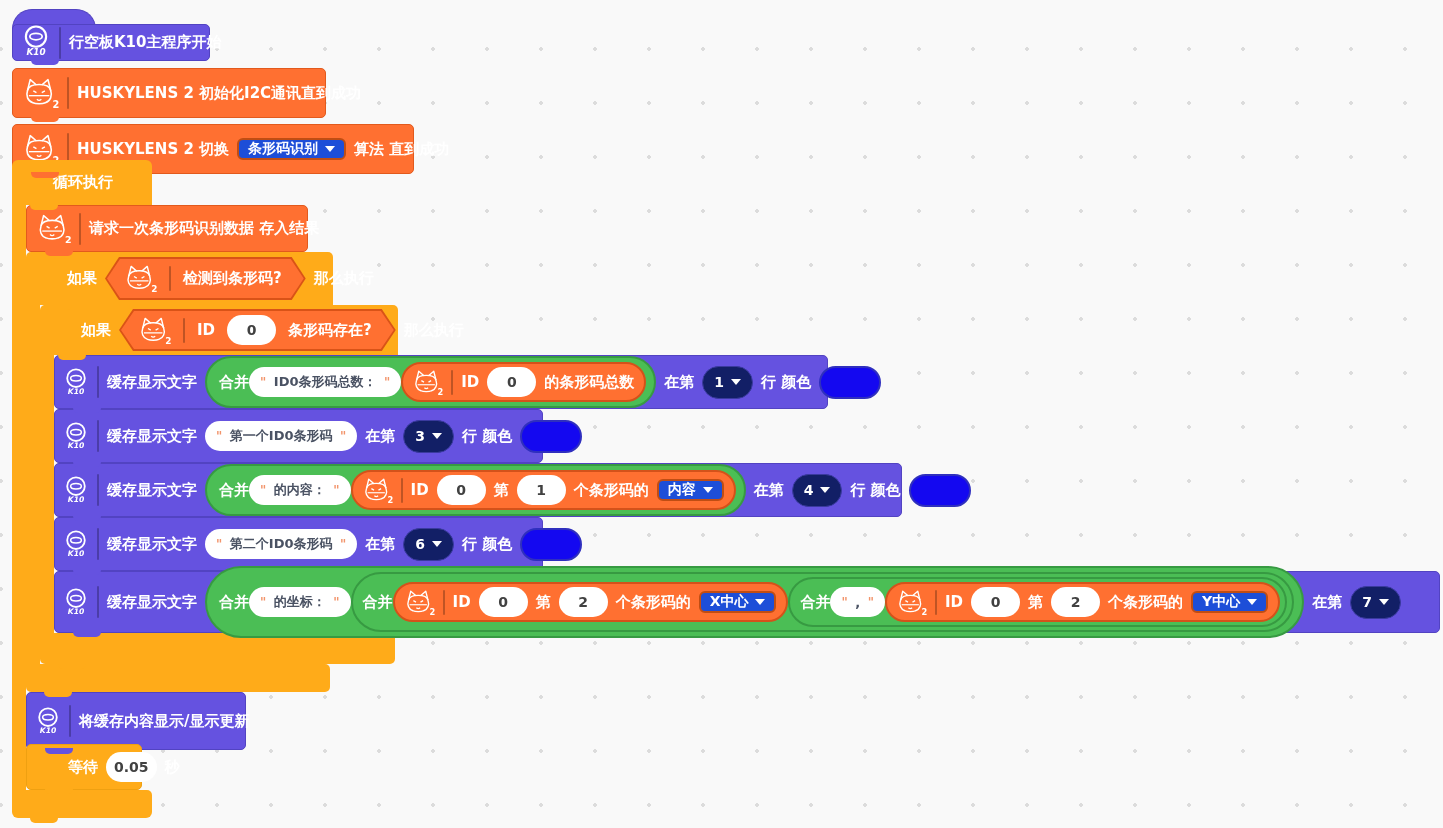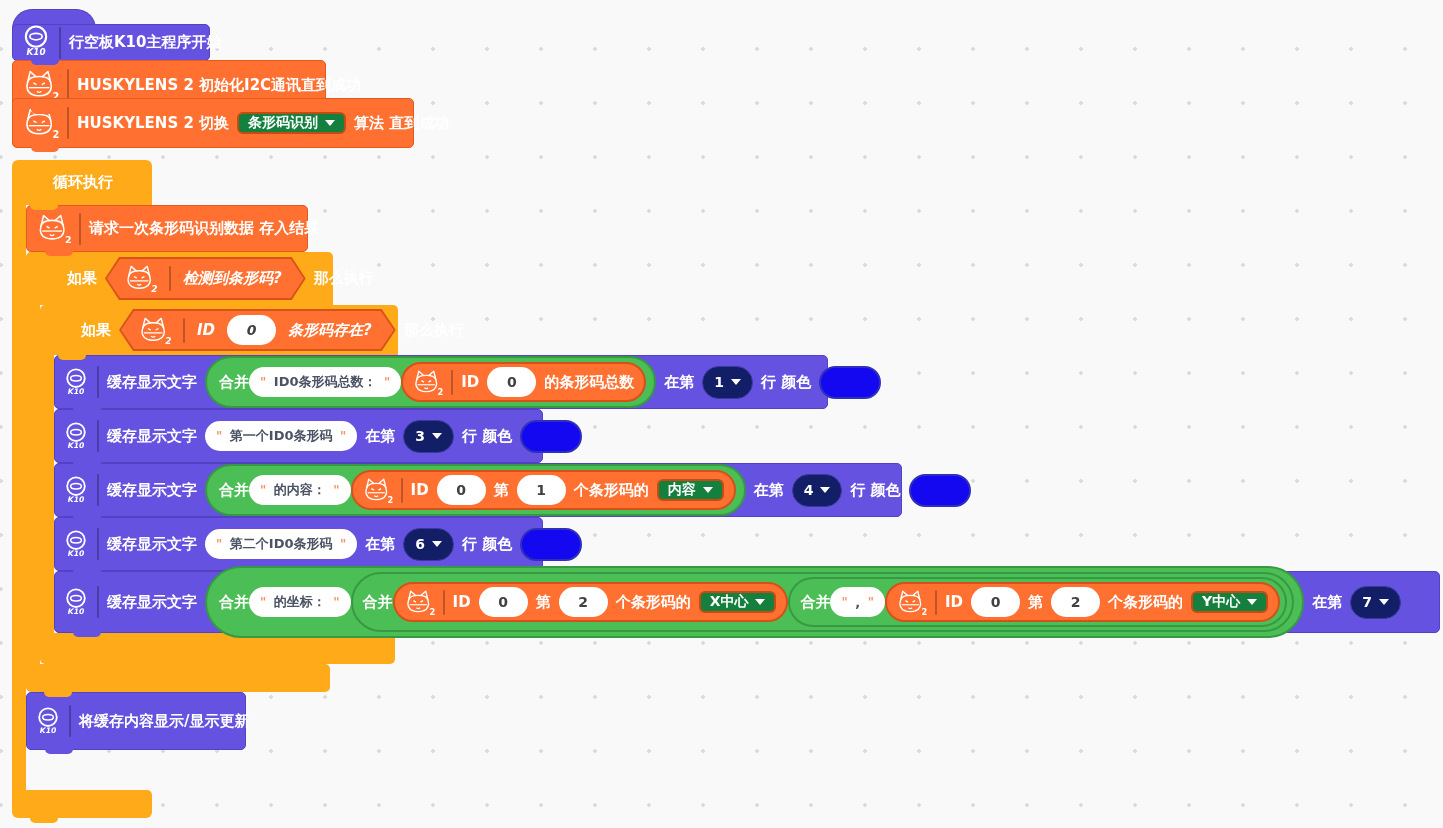--- a/index.html
+++ b/index.html
@@ -24,32 +24,32 @@
     color:#4a5263;font-size:13px;font-weight:600;padding:0 8px;flex:none;}
   .oval .q{color:#f2946b;font-size:12px;margin:0 3px;font-weight:700;}
   .oval span{white-space:pre;}
   .num{min-width:33px;justify-content:center;color:#414141;font-size:14px;}
   .join{background:#4bbe55;border:2px solid #379a42;border-radius:999px;display:flex;
     align-items:center;padding:4px 8px 4px 12px;flex:none;}
   .join-inner{padding:3px 5px 3px 10px;}
   .reporter{background:#ff7031;border:2px solid #d4521a;border-radius:999px;display:flex;
     align-items:center;gap:8px;padding:3px 10px 3px 8px;flex:none;}
   .dd{display:flex;align-items:center;gap:7px;flex:none;cursor:pointer;}
-  .dd-orange{background:#15803d;border:2px solid #c04d13;border-radius:6px;
+  .dd-orange{background:#1d4ed8;border:2px solid #c04d13;border-radius:6px;
     padding:0 9px;color:#fff;font-size:14px;}
   .dd-navy{background:#121f66;border:1px solid #3a3a9e;border-radius:999px;height:31px;
     padding:0 11px;font-size:14px;color:#fff;}
   .caret{width:0;height:0;border-left:5px solid transparent;border-right:5px solid transparent;
     border-top:6px solid #fff;flex:none;}
   .color-pill{width:62px;height:33px;border-radius:999px;background:#1408f0;
     border:2px solid #2f2fbe;flex:none;box-sizing:border-box;}
   .hex{background:#d95317;clip-path:polygon(14px 0,calc(100% - 14px) 0,100% 50%,calc(100% - 14px) 100%,14px 100%,0 50%);
     padding:2px;flex:none;}
   .hex-in{background:#ff7031;clip-path:polygon(13px 0,calc(100% - 13px) 0,100% 50%,calc(100% - 13px) 100%,13px 100%,0 50%);
-    display:flex;align-items:center;gap:12px;padding:5px 22px 5px 16px;font-style:italic;}
+    display:flex;align-items:center;gap:12px;padding:5px 22px 5px 16px;}
   .notch::after{content:'';position:absolute;left:18px;bottom:-5px;width:28px;height:6px;
     background:inherit;border-radius:0 0 5px 5px;z-index:3;}
 </style>
 </head>
 <body>
 
 <div class="canvas">
 
   <svg style="position:absolute;width:0;height:0" aria-hidden="true">
     <defs>
@@ -72,29 +72,29 @@
 
   <div class="hat-bump" style="left:12px;top:9px;width:84px;height:20px"></div>
   <div class="block purple notch" style="left:12px;top:24px;width:198px;height:37px">
     <svg class="blk-icon" width="30" height="34" style="margin-top:-4px">
         <use href="#icon-k10"></use>
       </svg>
     <div class="sep"></div>
     <span>行空板K10主程序开始</span>
   </div>
 
-  <div class="block orangeb notch" style="left:12px;top:60px;width:314px;height:50px">
+  <div class="block orangeb notch" style="left:12px;top:68px;width:314px;height:50px">
     <svg class="blk-icon" width="38" height="32">
         <use href="#icon-husky"></use>
       </svg>
     <div class="sep"></div>
     <span>HUSKYLENS 2 初始化I2C通讯直到成功</span>
   </div>
 
-  <div class="block orangeb notch" style="left:12px;top:98px;width:402px;height:50px">
+  <div class="block orangeb notch" style="left:12px;top:124px;width:402px;height:50px">
     <svg class="blk-icon" width="38" height="32">
         <use href="#icon-husky"></use>
       </svg>
     <div class="sep"></div>
     <span>HUSKYLENS 2 切换</span>
     <div class="dd dd-orange">
       <span>条形码识别</span>
       <span class="caret"></span>
     </div>
     <span>算法 直到成功</span>
@@ -338,14 +338,21 @@
   </div>
 
   <div class="block purple notch" style="left:26px;top:692px;width:220px;height:58px">
     <svg class="blk-icon" width="26" height="32">
         <use href="#icon-k10"></use>
       </svg>
     <div class="sep"></div>
     <span>将缓存内容显示/显示更新</span>
   </div>
 
+  <div class="block yellow notch" style="left:26px;top:744px;width:116px;height:46px">
+    <span>等待</span>
+    <div class="oval num">
+        <span>0.05</span>
+      </div>
+    <span>秒</span>
+  </div>
 
 </div>
 
 </body></html>

